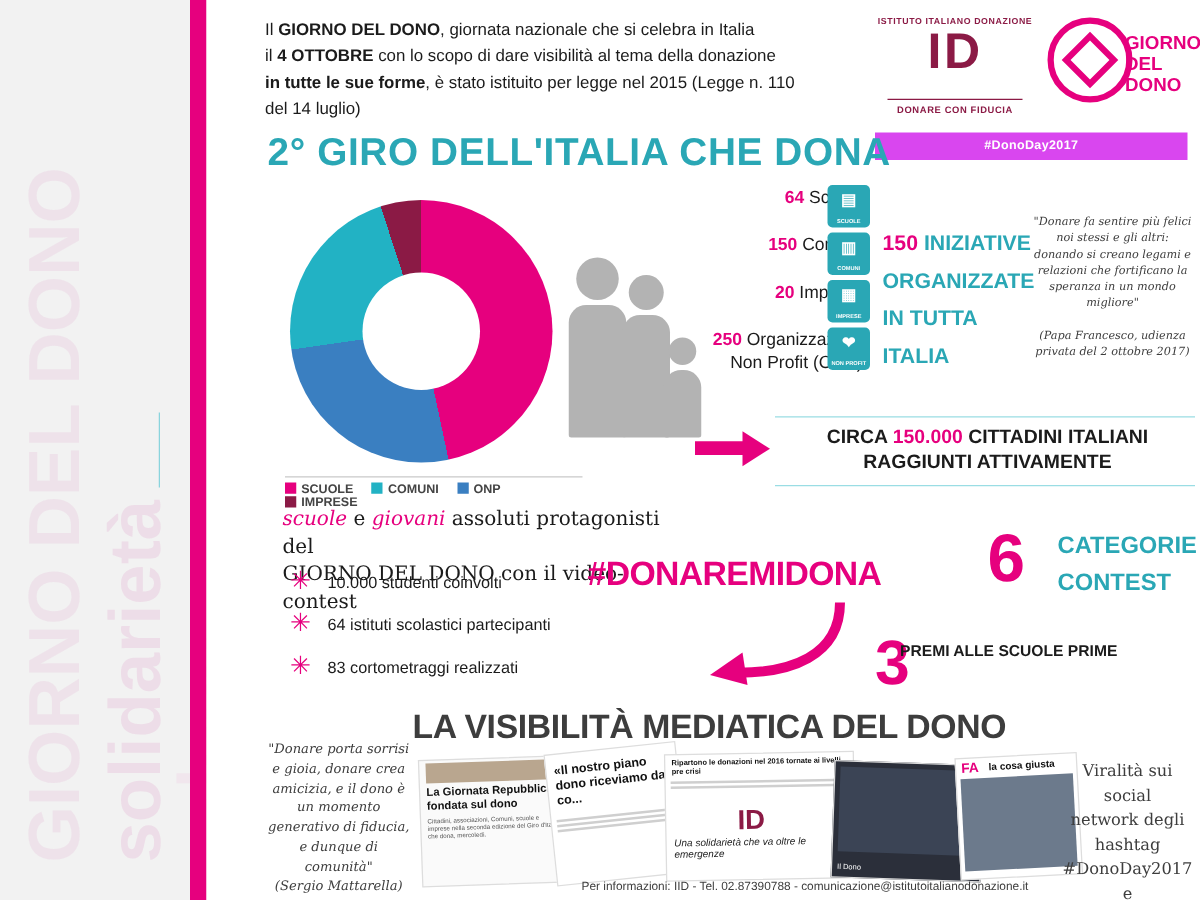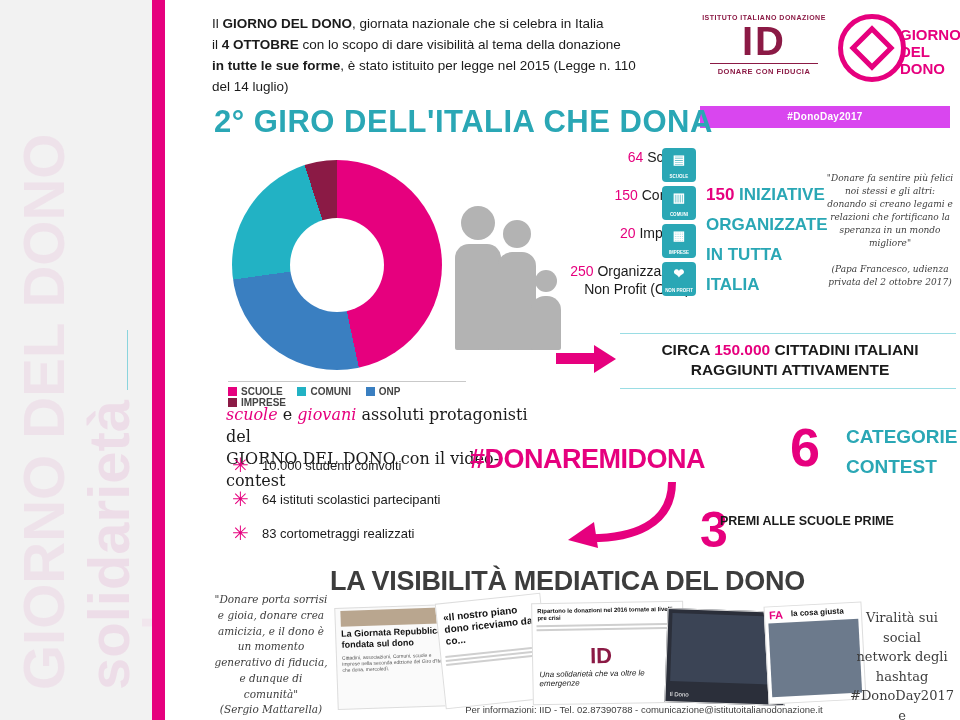--- a/index.html
+++ b/index.html
@@ -15,21 +15,21 @@
 
   
   .intro{position:absolute;left:212px;top:14px;width:480px;font-size:13.5px;line-height:1.55;color:#1b1b1b;}
   .intro b{font-weight:bold;}
 
   
   .logobox{position:absolute;left:700px;top:8px;width:250px;height:100px;}
   .logo-id{position:absolute;left:0;top:0;width:128px;height:96px;text-align:center;}
   .logo-id .ltop{font-size:7px;letter-spacing:.5px;color:#8b1a45;font-weight:bold;margin-top:6px;}
   .logo-id .lid{font-size:40px;font-weight:bold;color:#8b1a45;line-height:40px;letter-spacing:2px;}
-  .logo-id .lbot{font-size:7.5px;letter-spacing:.5px;color:#8b1a45;font-weight:bold;border-top:1px solid #8b1a45;padding-top:3px;margin:2px 10px 0;}
+  .logo-id .lbot{font-size:7.5px;letter-spacing:.5px;color:#8b1a45;font-weight:bold;border-top:1px solid #8b1a45;padding-top:3px;margin:18px 10px 0;}
   .logo-gdd{position:absolute;left:132px;top:2px;width:118px;height:92px;}
   .gdd-mark{position:absolute;left:6px;top:4px;width:58px;height:58px;border:5px solid #e6007e;border-radius:50%;}
   .gdd-mark:after{content:"";position:absolute;left:13px;top:13px;width:22px;height:22px;border:5px solid #e6007e;transform:rotate(45deg);}
   .gdd-txt{position:absolute;left:68px;top:16px;color:#e6007e;font-weight:bold;font-size:15px;line-height:17px;}
   .hashbar{position:absolute;left:700px;top:106px;width:250px;height:22px;background:#d946ef;color:#fff;
            font-weight:bold;font-size:10px;text-align:center;line-height:22px;letter-spacing:.3px;}
 
   
   .giro{position:absolute;left:214px;top:104px;color:#2aa7b5;font-size:31px;font-weight:bold;letter-spacing:.5px;}
 
@@ -44,21 +44,21 @@
 
   
   .people{position:absolute;left:455px;top:160px;width:110px;height:190px;}
   .person{position:absolute;background:#b3b3b3;}
   .p-head{border-radius:50%;}
   .p-body{border-radius:14px 14px 2px 2px;}
 
   
   .stats{position:absolute;left:500px;top:148px;width:190px;text-align:right;font-size:14px;color:#1b1b1b;}
   .stats .row{height:38px;line-height:18px;}
-  .stats .num{color:#e6007e;font-weight:normal;}
+  .stats .num{color:#e6007e;font-weight:bold;}
   .icons{position:absolute;left:662px;top:148px;width:36px;}
   .icon-sq{width:34px;height:34px;background:#2aa7b5;border-radius:4px;margin-bottom:4px;position:relative;color:#fff;
            font-size:4.5px;font-weight:bold;text-align:center;}
   .icon-sq .glyph{position:absolute;left:0;right:0;top:5px;font-size:13px;line-height:13px;}
   .icon-sq .cap{position:absolute;left:0;right:0;bottom:3px;}
 
   
   .inizi{position:absolute;left:706px;top:180px;width:120px;color:#2aa7b5;font-weight:bold;font-size:17px;line-height:30px;}
   .inizi .big{color:#e6007e;}
 

